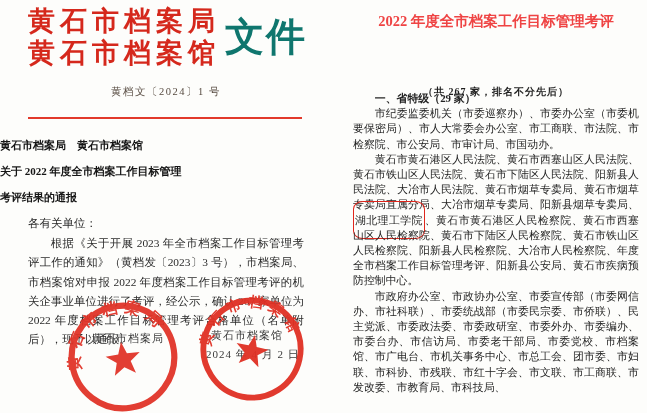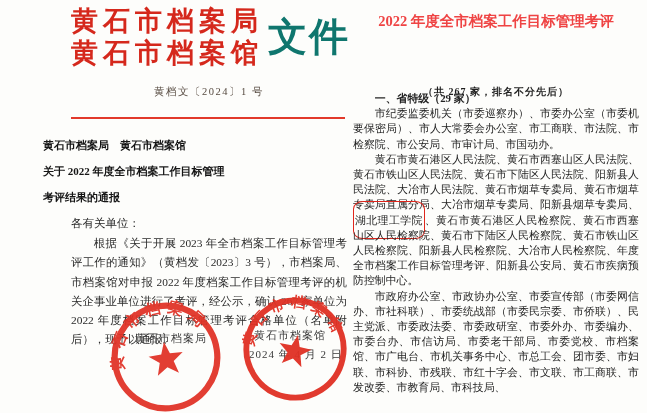--- a/index.html
+++ b/index.html
@@ -1,19 +1,19 @@
 <!DOCTYPE html>
 <html><head>
 <meta charset="utf-8">
 <style>
   html,body{margin:0;padding:0;}
   body{width:647px;height:413px;background:#fdfdfb;position:relative;overflow:hidden;
        font-family:"Liberation Serif","DejaVu Serif",serif;color:#2b2b2b;}
   .page{position:absolute;top:0;height:413px;}
-  #left-page{left:0;width:332px;margin-left:43px;}
+  #left-page{left:0;width:332px;}
   #right-page{left:345px;width:302px;}
 
   
   .red-header{position:absolute;top:5px;left:28px;display:flex;align-items:center;white-space:nowrap;}
   .org-names{color:#d5281c;font-weight:bold;font-size:27px;line-height:32px;letter-spacing:5px;}
   .doc-type{color:#0f766e;font-weight:bold;font-size:39px;letter-spacing:2px;margin-left:5px;}
 
   .doc-number{position:absolute;top:85px;left:0;width:100%;text-align:center;
               font-size:10.5px;color:#564a40;letter-spacing:1.5px;}
   .red-rule{position:absolute;top:117px;left:28px;width:274px;height:2px;background:#e2392b;}

